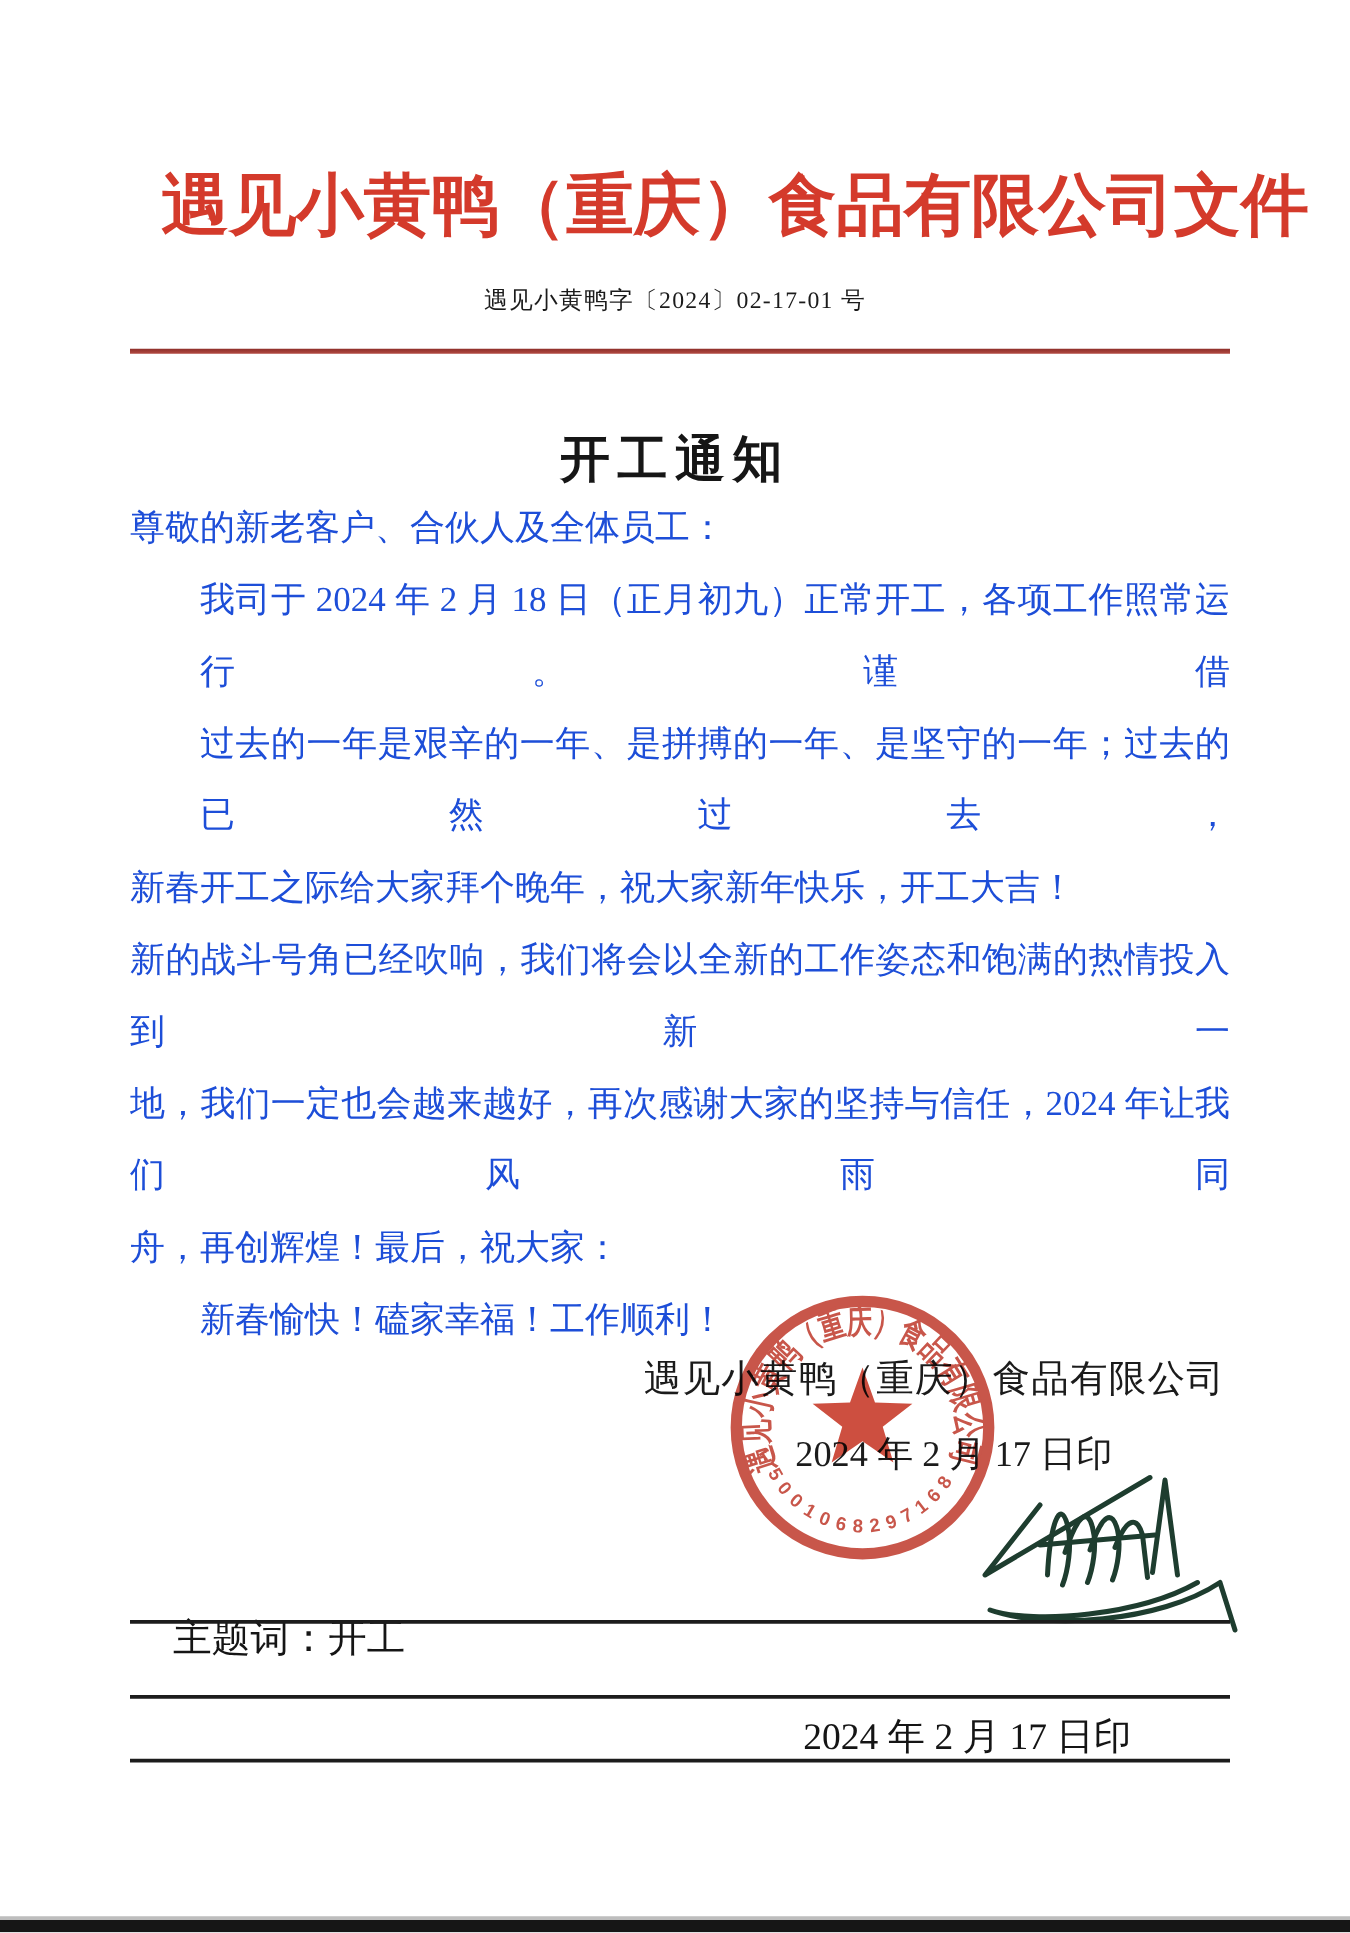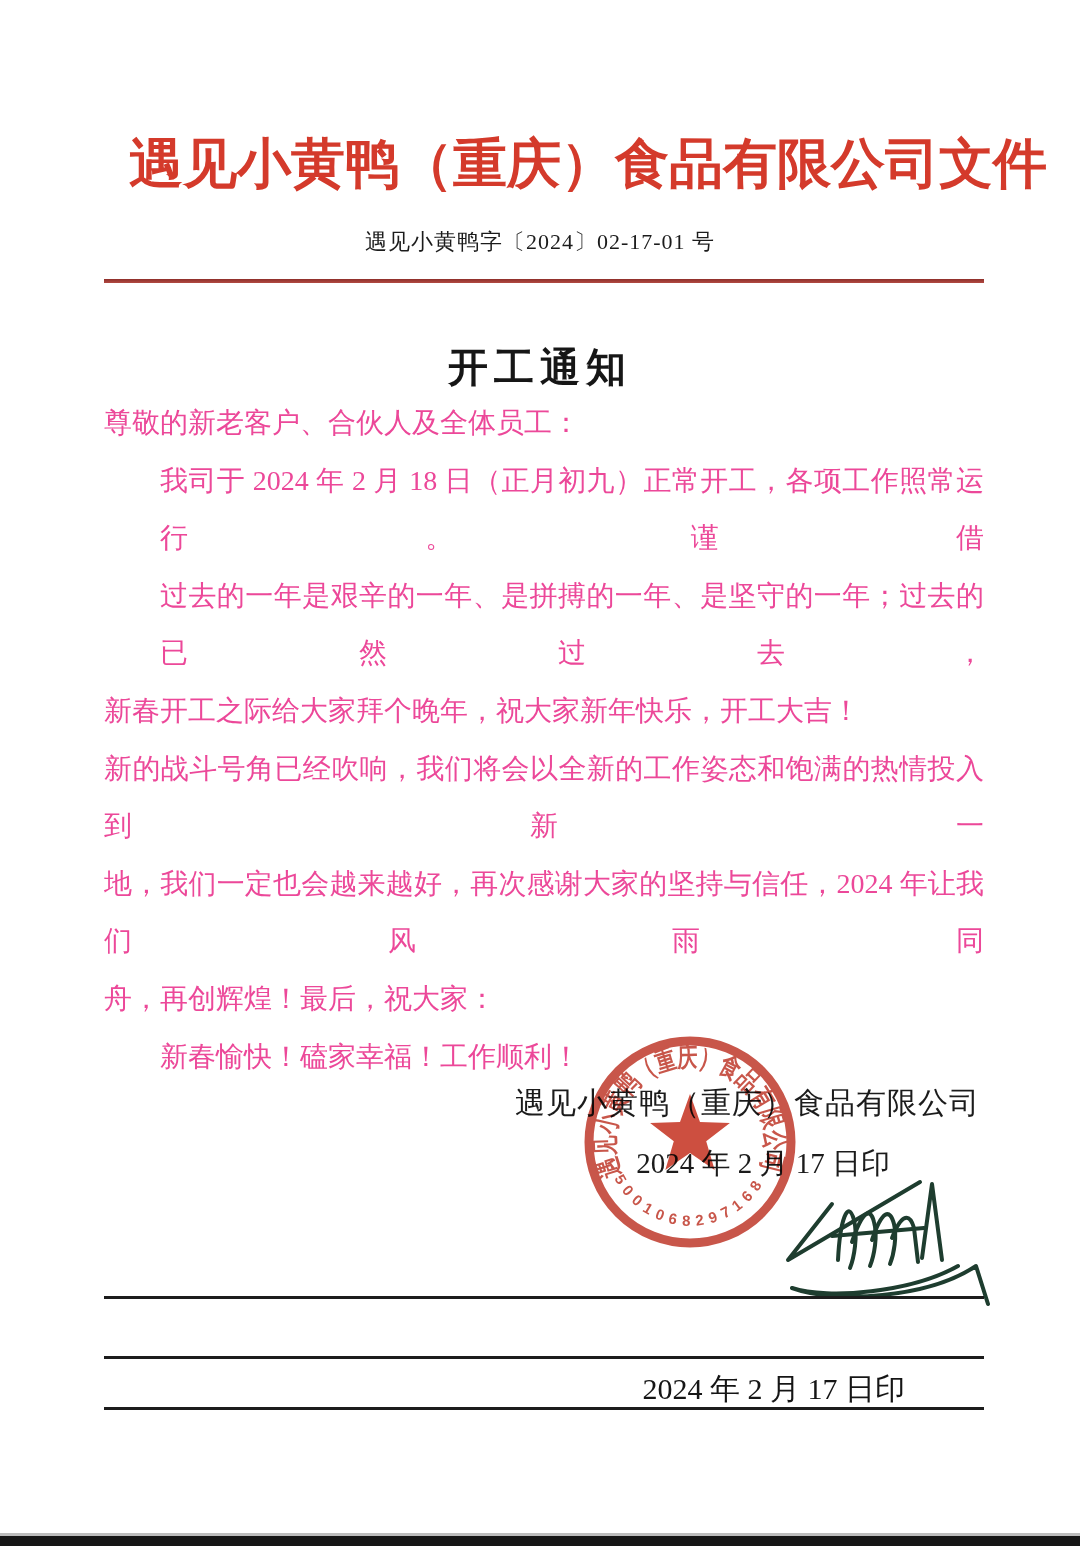--- a/index.html
+++ b/index.html
@@ -7,34 +7,34 @@
     position:relative;width:1080px;height:1546px;background:#ffffff;overflow:hidden;
     font-family:"Liberation Serif","DejaVu Serif",serif;color:#1b1b1b;
   }
   .company-doc-title{
     position:absolute;top:128px;left:0;width:100%;margin:0;text-align:center;
     font-family:"Liberation Sans","DejaVu Sans",sans-serif;font-weight:700;
     font-size:54px;letter-spacing:0px;color:#d43a2b;white-space:nowrap;padding-left:48px;
   }
   .doc-number{
     position:absolute;top:227px;left:0;width:100%;text-align:center;
-    font-size:22px;letter-spacing:1px;white-space:pre;
+    font-size:19px;letter-spacing:1px;white-space:pre;
   }
   .red-rule{
     position:absolute;top:279px;left:104px;width:880px;height:4px;
     background:linear-gradient(#8e2f2a,#b24a42);
   }
   .notice-title{
     position:absolute;top:340px;left:0;width:100%;margin:0;text-align:center;
     font-family:Liberation Mono, monospace;font-weight:700;
     font-size:40px;letter-spacing:6px;color:#161616;
   }
   .body-block{
     position:absolute;top:394px;left:104px;width:880px;
-    font-size:28px;line-height:57.6px;color:#ec4899;
+    font-size:28px;line-height:57.6px;color:#1d4ed8;
   }
   .body-line{white-space:normal;}
   .body-line.indent{padding-left:56px;}
   .body-line.just{text-align:justify;text-align-last:justify;}
   .issuer-name{
     position:absolute;top:1083px;right:100px;
     font-size:30px;letter-spacing:1px;white-space:pre;
   }
   .issue-date{
     position:absolute;top:1144px;right:190px;
@@ -112,20 +112,23 @@
       <path d="M 66,98 C 68,58 76,36 82,58 C 86,74 82,96 78,106"></path>
       <path d="M 80,80 C 90,50 98,44 102,60 C 106,74 102,94 98,104"></path>
       <path d="M 100,78 C 110,48 118,46 122,62 C 125,74 122,92 118,102"></path>
       <path d="M 120,76 C 130,50 138,52 142,66 L 146,100"></path>
       <path d="M 60,74 L 152,66"></path>
       <path d="M 150,96 L 160,22 L 170,98"></path>
       <path d="M 186,104 C 140,130 56,138 20,126 C 64,142 156,136 204,104 L 216,142"></path>
     </g>
   </svg>
 
+  <div class="footer-row subject">
+    <span>主题词：</span><span>开工</span>
+  </div>
   <div class="footer-line l1"></div>
 
   <div class="footer-line l2"></div>
 
   <div class="footer-date">2024 年 2 月 17 日印</div>
   <div class="footer-line l3"></div>
 
   <div class="bottom-gray"></div>
   <div class="bottom-bar"></div>
 

